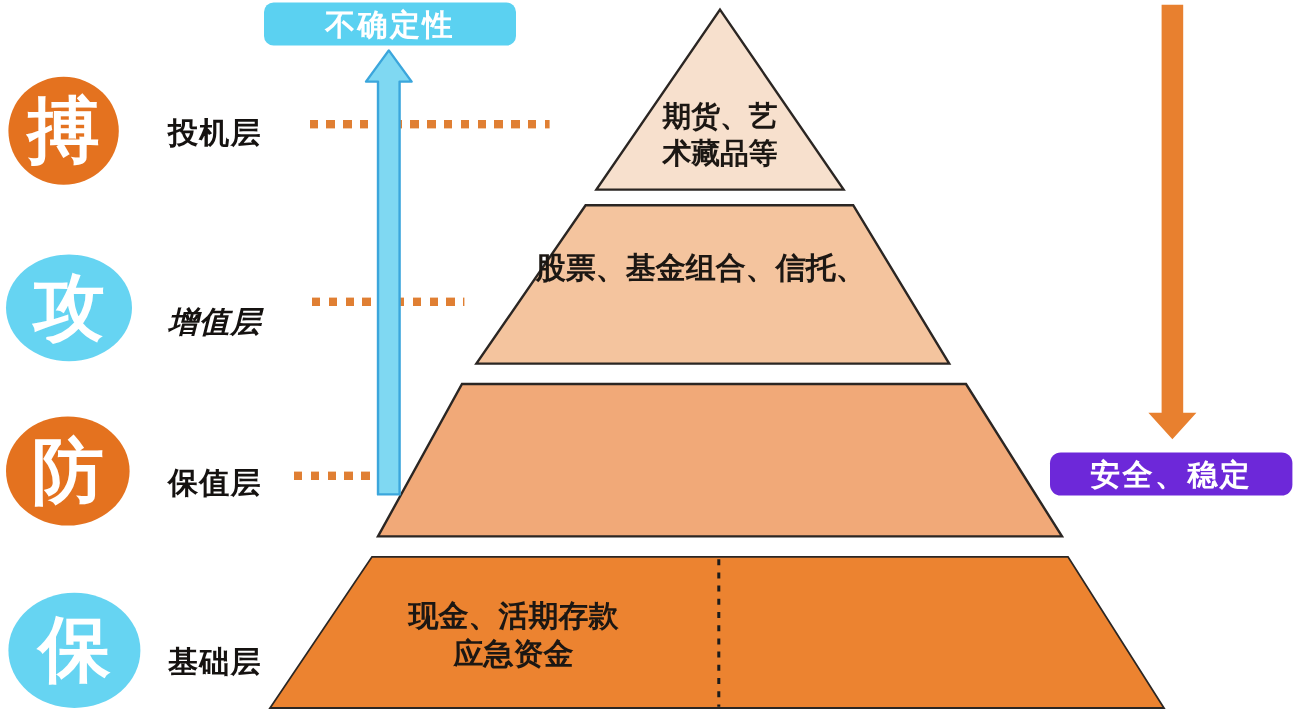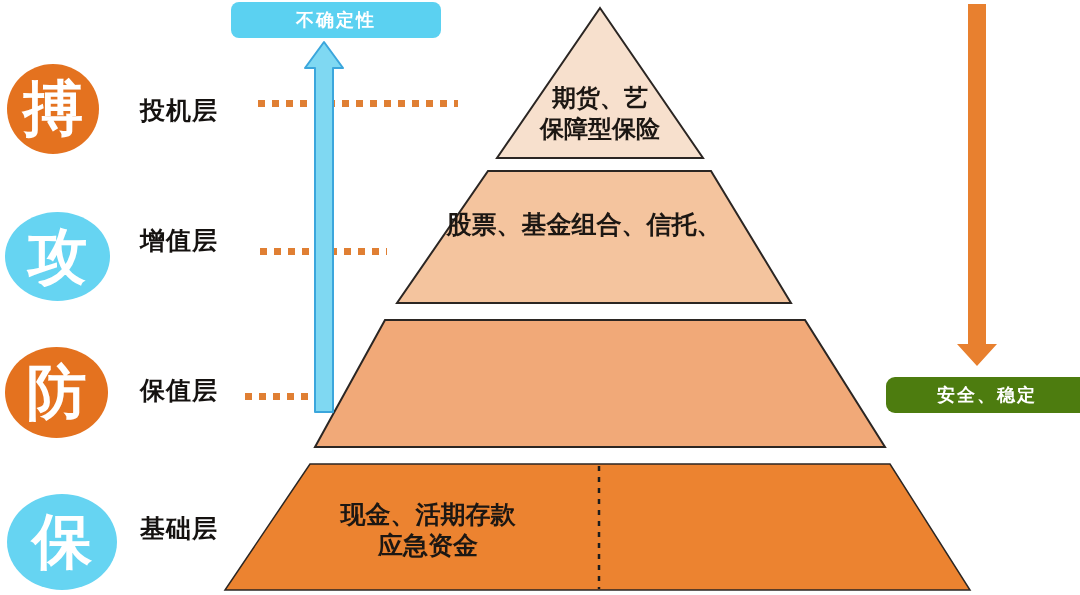--- a/index.html
+++ b/index.html
@@ -33,27 +33,26 @@
   .dotline{
     position:absolute;
     height:7px;
     background-image:repeating-linear-gradient(90deg,#E07F33 0 7px,transparent 7px 14px);
     z-index:1;
   }
   
   .pill{
     position:absolute;
     display:flex;align-items:center;justify-content:center;
-    color:#ffffff;font-weight:bold;font-size:18px;
+    color:#ffffff;font-weight:bold;font-size:25px;
     letter-spacing:2px;
     white-space:nowrap;
-    margin-left:11px;
   }
   .pill.cyan{background:#5BD1F1;border-radius:8px;}
-  .pill.orange{background:#4d7c0f;border-radius:9px;}
+  .pill.orange{background:#6d28d9;border-radius:9px;}
   svg.layer{position:absolute;left:0;top:0;z-index:2;}
   .arrow-layer{z-index:3;}
   .tier-text{
     position:absolute;
     transform:translateX(-50%);
     text-align:center;
     font-weight:bold;
     color:#1c1713;
     z-index:4;
     white-space:nowrap;
@@ -65,50 +64,50 @@
 </head>
 <body>
 
 <div id="canvas">
 
   <div class="badge orange" style="left:7px;top:64px;width:92px;height:90px;">搏</div>
   <div class="row-label" style="left:140px;top:94px;">投机层</div>
   <div class="dotline" style="left:258px;top:100px;width:200px;"></div>
 
   <div class="badge cyan" style="left:5px;top:212px;width:105px;height:89px;">攻</div>
-  <div class="row-label" style="left:140px;top:224px;">增值层</div>
+  <div class="row-label" style="left:140px;top:252px;font-style:italic;">增值层</div>
   <div class="dotline" style="left:260px;top:248px;width:127px;"></div>
 
   <div class="badge orange" style="left:5px;top:347px;width:103px;height:91px;">防</div>
-  <div class="row-label" style="left:140px;top:374px;">保值层</div>
+  <div class="row-label" style="left:140px;top:386px;">保值层</div>
   <div class="dotline" style="left:245px;top:393px;width:88px;"></div>
 
   <div class="badge cyan" style="left:7px;top:494px;width:110px;height:96px;">保</div>
-  <div class="row-label" style="left:140px;top:512px;text-align:right;">基础层</div>
+  <div class="row-label" style="left:140px;top:535px;text-align:right;">基础层</div>
 
   <div class="pill cyan" style="left:220px;top:2px;width:210px;height:36px;">不确定性</div>
 
   <div class="pill orange" style="left:875px;top:377px;width:202px;height:36px;">安全、稳定</div>
 
   <svg class="layer" width="1080" height="595" viewBox="0 0 1080 595">
     <polygon points="600,8 703,158 497,158" fill="#F7E0CD" stroke="#2B2623" stroke-width="2"></polygon>
     <polygon points="488,171 711,171 791,303 397,303" fill="#F4C49E" stroke="#2B2623" stroke-width="2"></polygon>
     <polygon points="385,320 805,320 885,447 315,447" fill="#F1A978" stroke="#2B2623" stroke-width="2"></polygon>
     <polygon points="310,464 890,464 970,590 225,590" fill="#EC8330" stroke="#2B2623" stroke-width="1.5"></polygon>
     <line x1="599" y1="466" x2="599" y2="589" stroke="#1c1c1c" stroke-width="2.5" stroke-dasharray="5 6"></line>
   </svg>
 
   <svg class="layer arrow-layer" width="1080" height="595" viewBox="0 0 1080 595">
     <path d="M324 42 L343 68 L333 68 L333 412 L315 412 L315 68 L305 68 Z" fill="#7FD8F2" stroke="#3BA6DC" stroke-width="2" stroke-linejoin="round"></path>
     <path d="M968 4 L986 4 L986 344 L997 344 L977 366 L957 344 L968 344 Z" fill="#E8802F"></path>
   </svg>
 
-  <div class="tier-text t1" style="left:600px;top:82px;">
+  <div class="tier-text t1" style="left:600px;top:82px;text-align:right;">
     <span class="l">期货、艺</span>
-    <span class="l">保障型保险</span>
+    <span class="l">术藏品等</span>
   </div>
 
   <div class="tier-text t2" style="left:584px;top:209px;">
     <span class="l">股票、基金组合、信托、</span>
   </div>
 
 
   <div class="tier-text t4" style="left:428px;top:499px;">
     <span class="l">现金、活期存款</span>
     <span class="l">应急资金</span>

